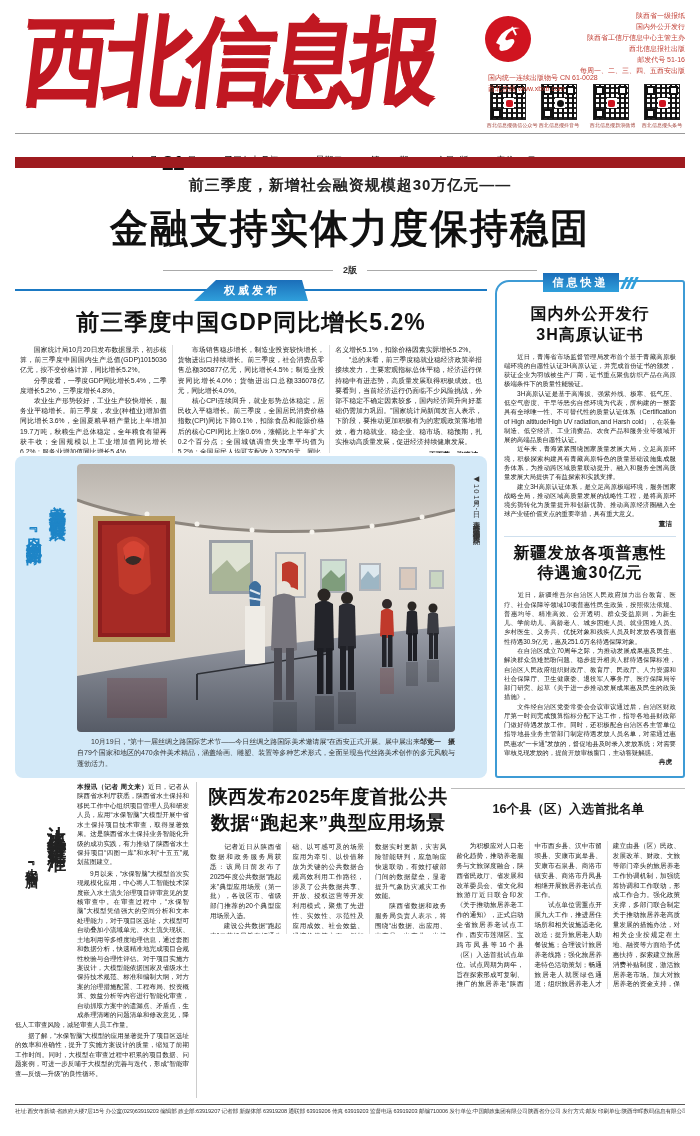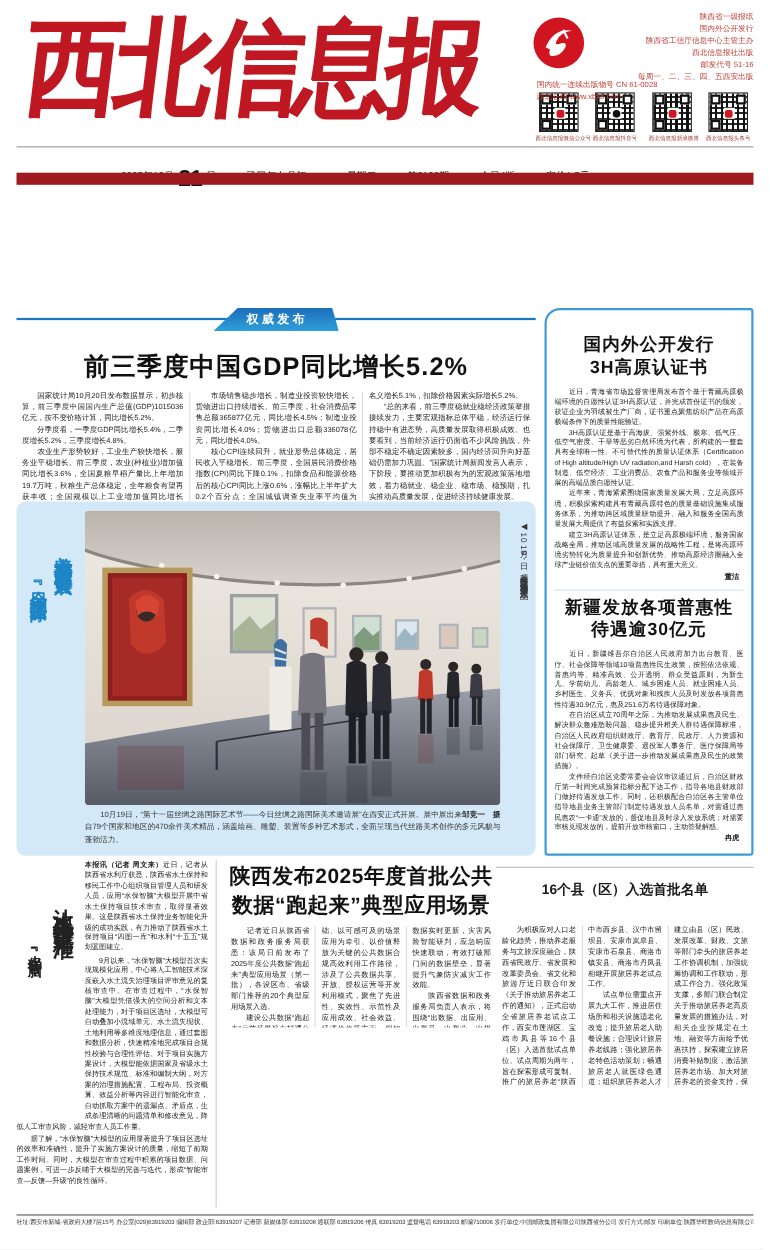--- a/index.html
+++ b/index.html
@@ -45,21 +45,21 @@
   .page-ref::before, .page-ref::after { content:""; width:170px; height:1px; background:#aaa; margin:0 10px; }
 
   
   .main-grid { position:absolute; left:15px; top:280px; width:670px; height:498px; display:flex; }
   .left-zone { width:472px; margin-right:8px; position:relative; }
 
   .badge-row { position:relative; height:20px; }
   .badge-row .line { position:absolute; left:0; right:0; top:9px; height:2px; background:#1b79c3; }
   .authority-badge { position:absolute; left:50%; transform:translateX(-50%); top:0; background:linear-gradient(180deg,#1b6eb9,#2f9fdb); color:#fff; font-size:11px; font-weight:bold; letter-spacing:3px; padding:3px 28px 3px 30px; clip-path:polygon(22px 0, calc(100% - 6px) 0, 100% 100%, 0 100%);text-align:right; }
 
-  .gdp { margin-top:16px; height:148px; overflow:hidden; }
+  .gdp { margin-top:5px; height:148px; overflow:hidden; }
   .gdp h2 { text-align:center; font-size:23px; letter-spacing:1px; color:#111; margin:2px 0 7px; }
   .cols { display:flex; }
   .col { flex:1; font-size:6.8px; line-height:1.5; text-align:justify; white-space:pre-line; color:#222; padding:0 5px; border-left:1px solid #ddd; }
   .col:first-child { border-left:none; }
   .author { text-align:right; font-weight:bold; font-size:7px; margin-top:3px; padding-right:4px; }
 
   
   .photo-panel { position:absolute; left:0; top:176px; width:472px; height:322px; background:#d3e9f8; border-radius:8px; }
   .vtitle { position:absolute; left:8px; top:36px; display:flex; }
   .vtitle span { writing-mode:vertical-rl; font-weight:900; color:#1e85c7; }
@@ -187,20 +187,25 @@
     <span class="d-day">21</span>
     <span>日</span>
     <span class="sp">乙巳年九月初一</span>
     <span class="sp">星期二</span>
     <span class="sp">第6100期</span>
     <span class="sp">今日4版</span>
     <span class="sp">定价1.5元</span>
   </div>
   <div class="red-bar"></div>
 
+  <section class="lead-story">
+    <div class="lead-kicker">前三季度，新增社会融资规模超30万亿元——</div>
+    <div class="lead-headline">金融支持实体力度保持稳固</div>
+    <div class="page-ref">2版</div>
+  </section>
 
   <div class="main-grid">
     <div class="left-zone">
       <div class="badge-row">
         <div class="line"></div>
         <span class="authority-badge">权威发布</span>
       </div>
 
       <article class="gdp">
         <h2>前三季度中国GDP同比增长5.2%</h2>
@@ -325,20 +330,28 @@
         </div>
         <div class="side-caption">◀10月19日，参观者在陕西省美术博物馆欣赏艺术作品。</div>
         <div class="photo-caption">
           <span class="photog">邹竞一　摄</span>
           <span>　　10月19日，“第十一届丝绸之路国际艺术节——今日丝绸之路国际美术邀请展”在西安正式开展。展中展出来自79个国家和地区的470余件美术精品，涵盖绘画、雕塑、装置等多种艺术形式，全面呈现当代丝路美术创作的多元风貌与蓬勃活力。</span>
         </div>
       </div>
     </div>
 
     <aside class="express">
+      <div class="express-badge-row">
+        <span class="express-badge">信息快递</span>
+        <span class="slashes">
+            <i></i>
+            <i></i>
+            <i></i>
+          </span>
+      </div>
       <article>
         <h3>国内外公开发行
 3H高原认证书</h3>
         <div class="body">　　近日，青海省市场监督管理局发布首个基于青藏高原极端环境的自愿性认证3H高原认证，并完成首份证书的颁发，获证企业为羽绒被生产厂商，证书重点聚焦纺织产品在高原极端条件下的质量性能验证。
 　　3H高原认证是基于高海拔、强紫外线、极寒、低气压、低空气密度、干旱等恶劣自然环境为代表，所构建的一整套具有全球唯一性、不可替代性的质量认证体系（Certification of High altitude/High UV radiation,and Harsh cold），在装备制造、低空经济、工业消费品、农食产品和服务业等领域开展的高端品质自愿性认证。
 　　近年来，青海紧紧围绕国家质量发展大局，立足高原环境，积极探索构建具有青藏高原特色的质量基础设施集成服务体系，为推动跨区域质量联动提升、融入和服务全国高质量发展大局提供了有益探索和实践支撑。
 　　建立3H高原认证体系，是立足高原极端环境，服务国家战略全局，推动区域高质量发展的战略性工程，是将高原环境劣势转化为质量提升和创新优势、推动高原经济圈融入全球产业链价值支点的重要举措，具有重大意义。</div>
         <div class="author">董洁</div>
       </article>
       <div class="divider"></div>

